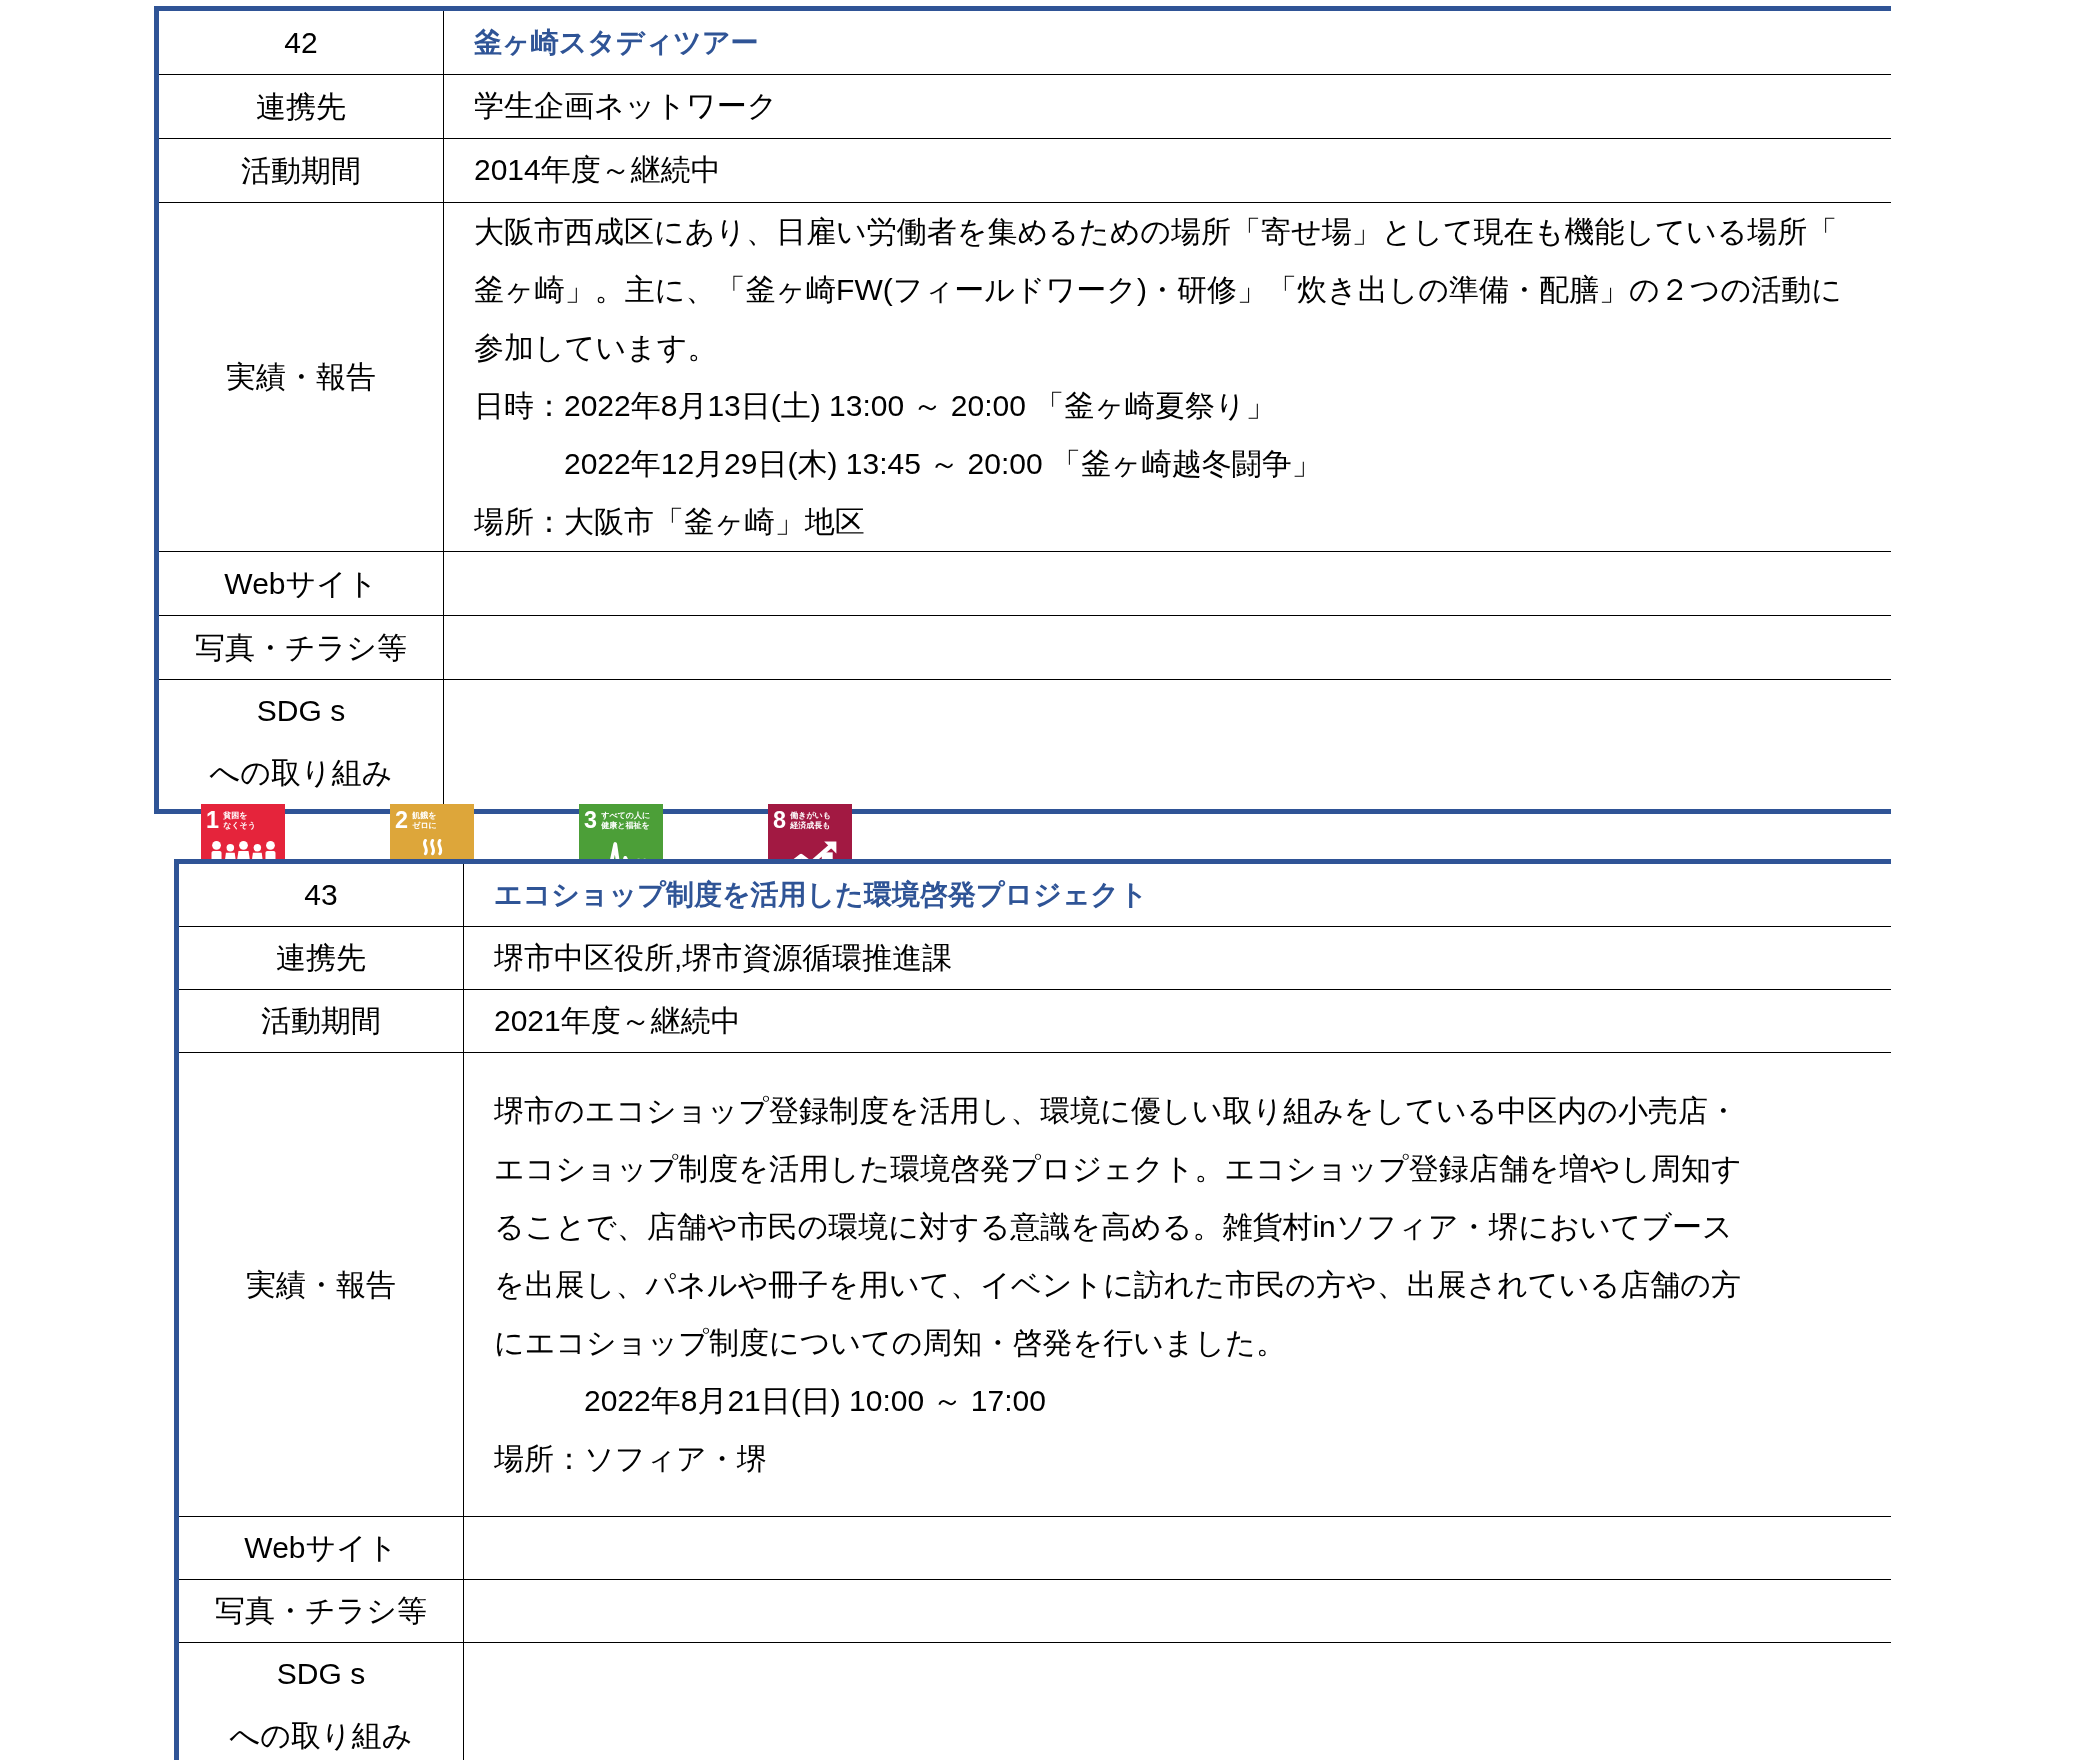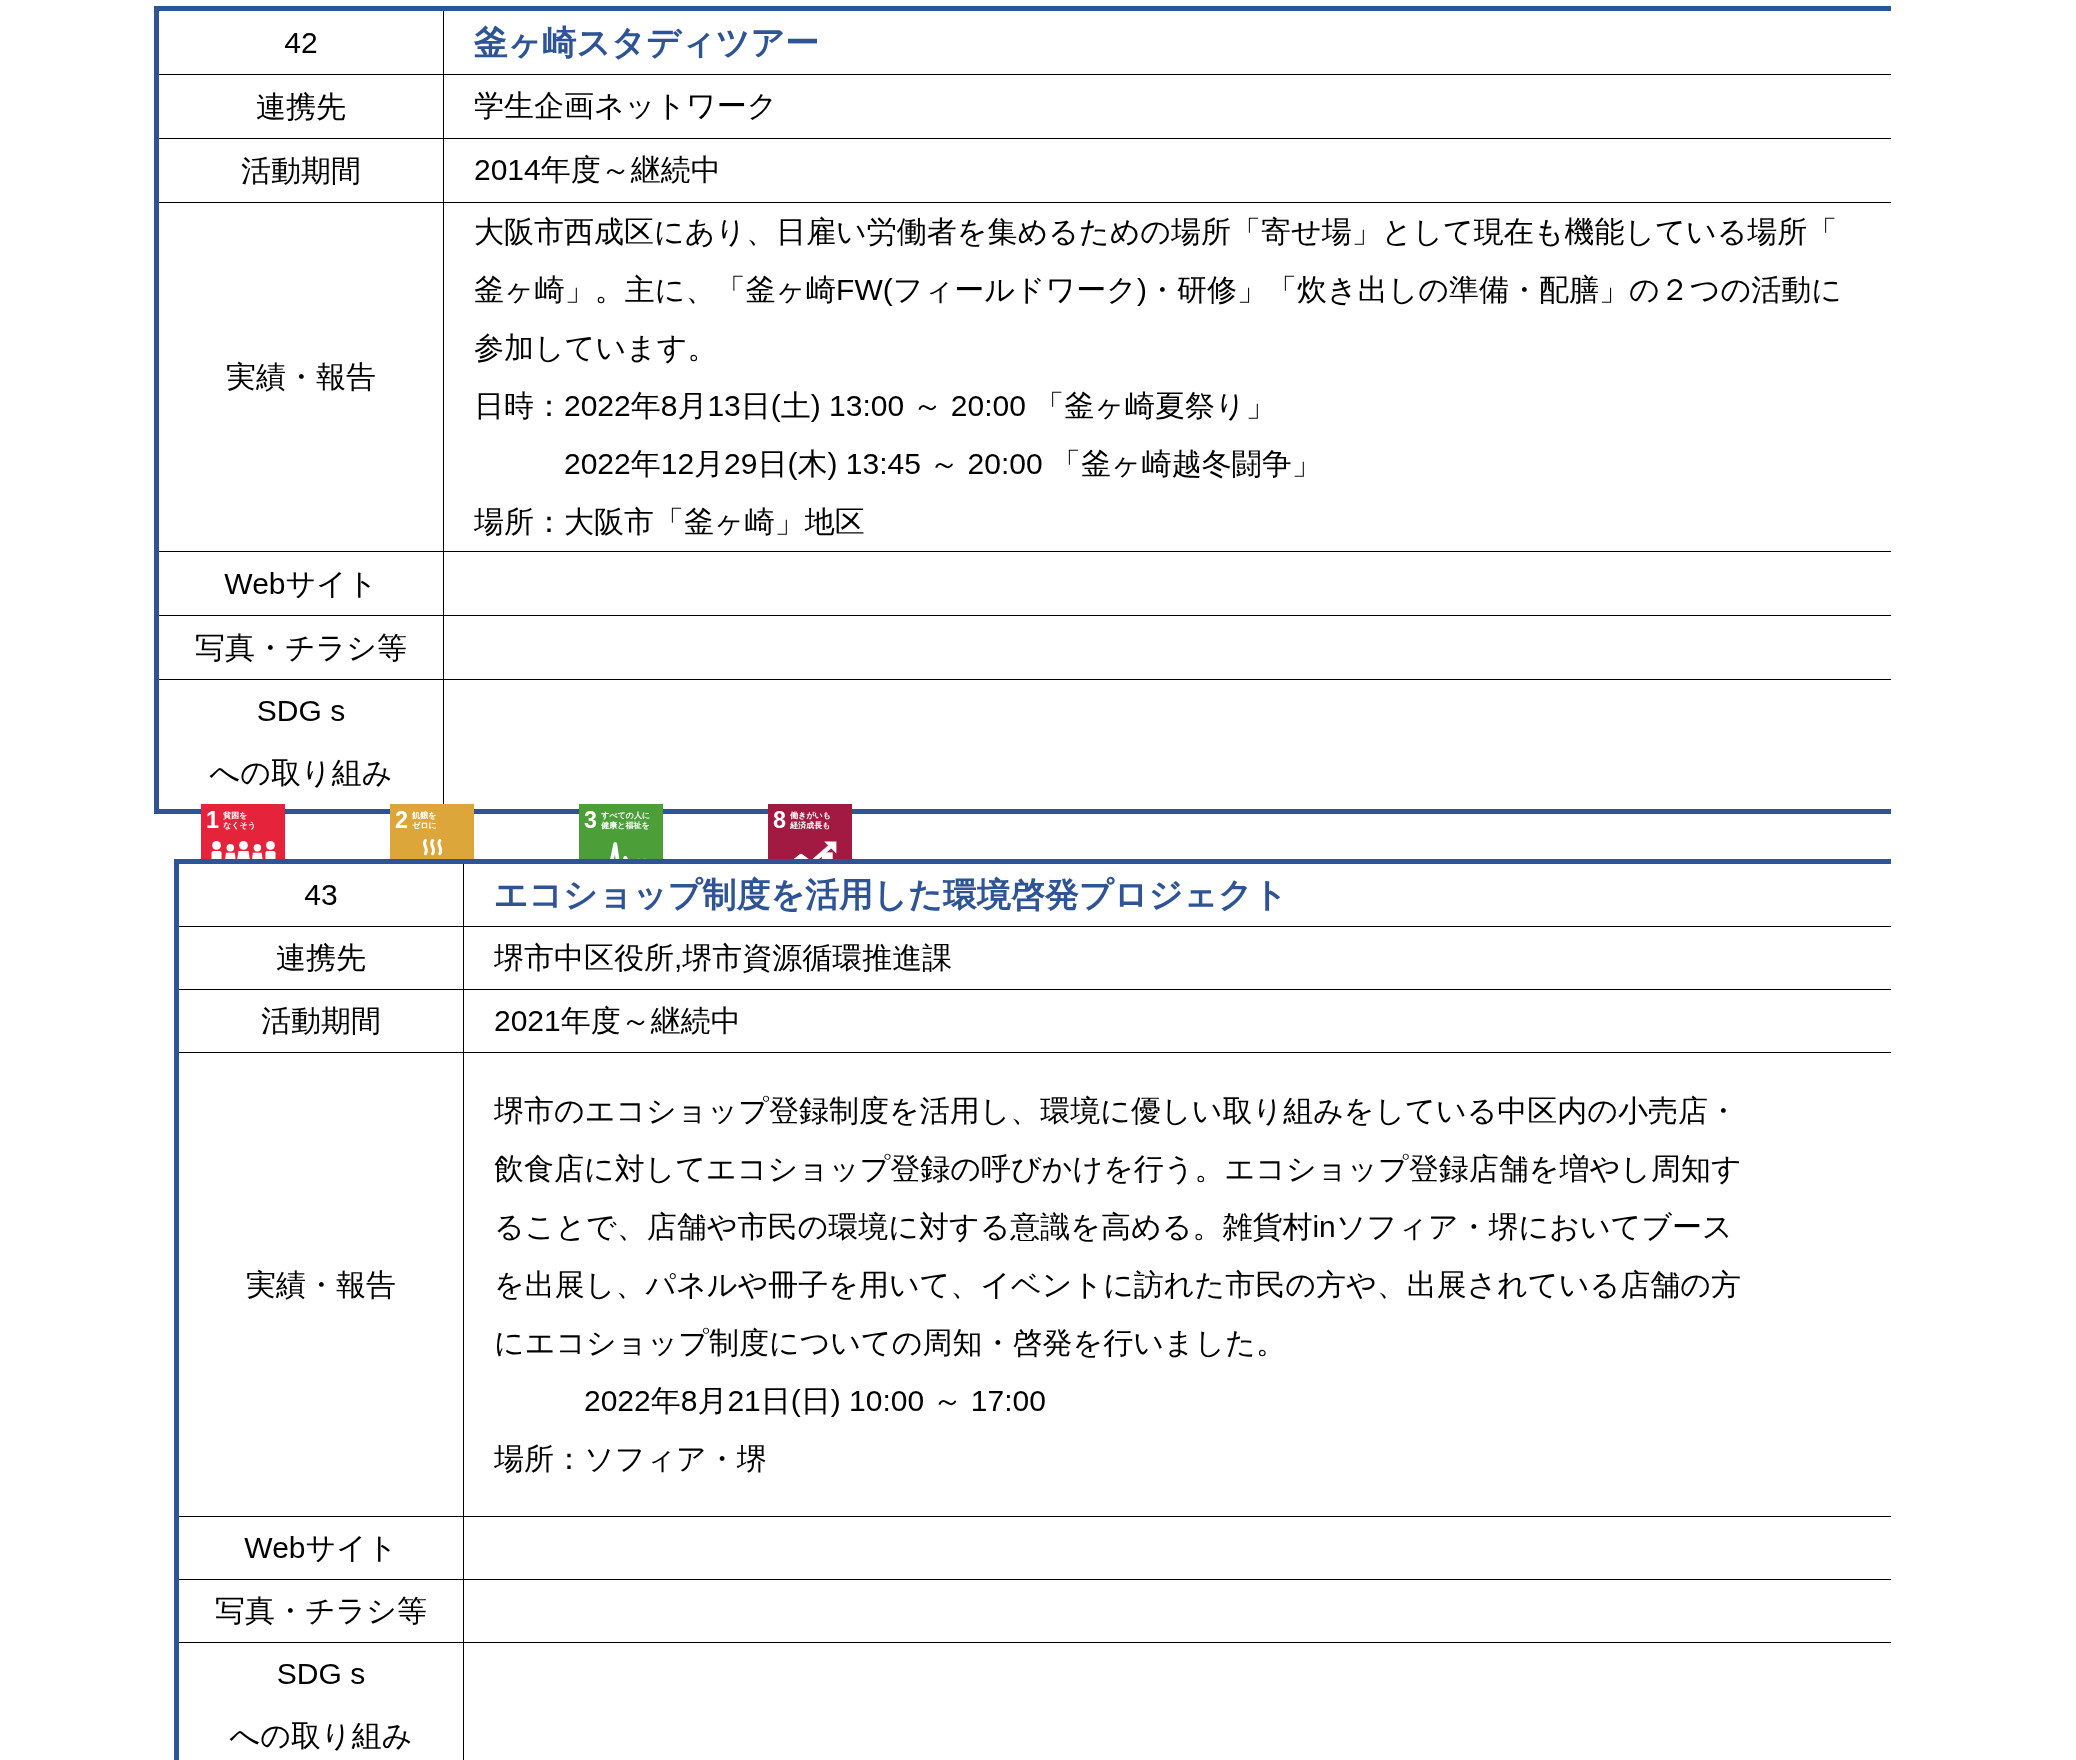--- a/index.html
+++ b/index.html
@@ -34,21 +34,21 @@
   }
   .valcell{
     flex:1;
     padding-left:30px;padding-right:16.7px;
     font-size:30px;
     align-items:flex-start;
   }
   .numcell{font-size:30px;}
   .titlecell{
     font-weight:bold;
-    font-size:34px;
+    font-size:28px;
     color:#2F5496;
   }
   .rline{
     line-height:58px;
     white-space:pre;
   }
   .sdgs-label{line-height:62px;}
   .sdgrow-icons{
     display:flex;flex-direction:row;align-items:center;
     gap:105px;
@@ -221,21 +221,21 @@
       <div class="cell valcell">堺市中区役所,堺市資源循環推進課</div>
     </div>
     <div class="trow" style="height:63px;">
       <div class="cell lblcell">活動期間</div>
       <div class="cell valcell">2021年度～継続中</div>
     </div>
     <div class="trow" style="height:464px;">
       <div class="cell lblcell">実績・報告</div>
       <div class="cell valcell">
         <div class="rline">堺市のエコショップ登録制度を活用し、環境に優しい取り組みをしている中区内の小売店・</div>
-        <div class="rline">飲食店に対してエコショップ登録の呼びかけを行う。エコショップ登録店舗を増やし周知す</div>
+        <div class="rline">エコショップ制度を活用した環境啓発プロジェクト。エコショップ登録店舗を増やし周知す</div>
         <div class="rline">ることで、店舗や市民の環境に対する意識を高める。雑貨村inソフィア・堺においてブース</div>
         <div class="rline">を出展し、パネルや冊子を用いて、イベントに訪れた市民の方や、出展されている店舗の方</div>
         <div class="rline">にエコショップ制度についての周知・啓発を行いました。</div>
         <div class="rline">　　　2022年8月21日(日) 10:00 ～ 17:00</div>
         <div class="rline">場所：ソフィア・堺</div>
       </div>
     </div>
     <div class="trow" style="height:63px;">
       <div class="cell lblcell">Webサイト</div>
       <div class="cell valcell empty-val"></div>

